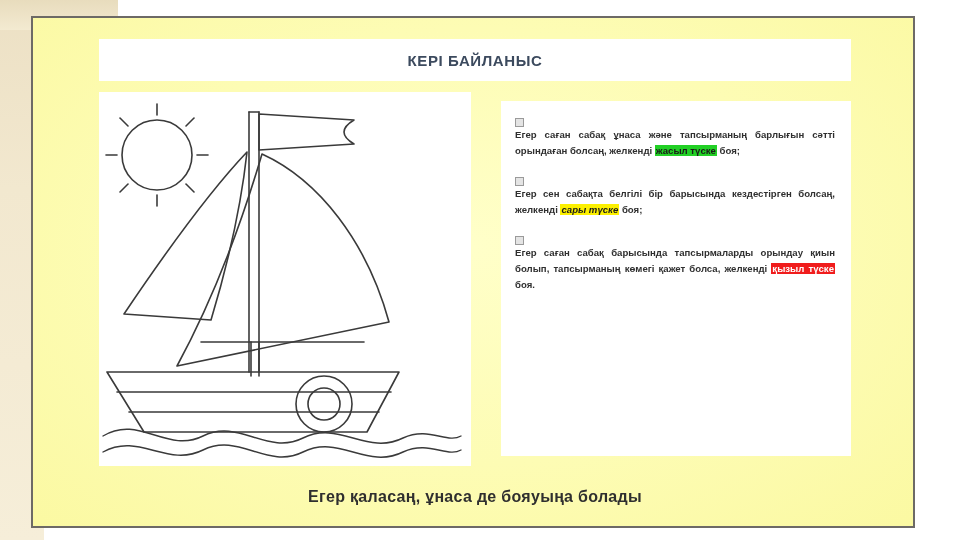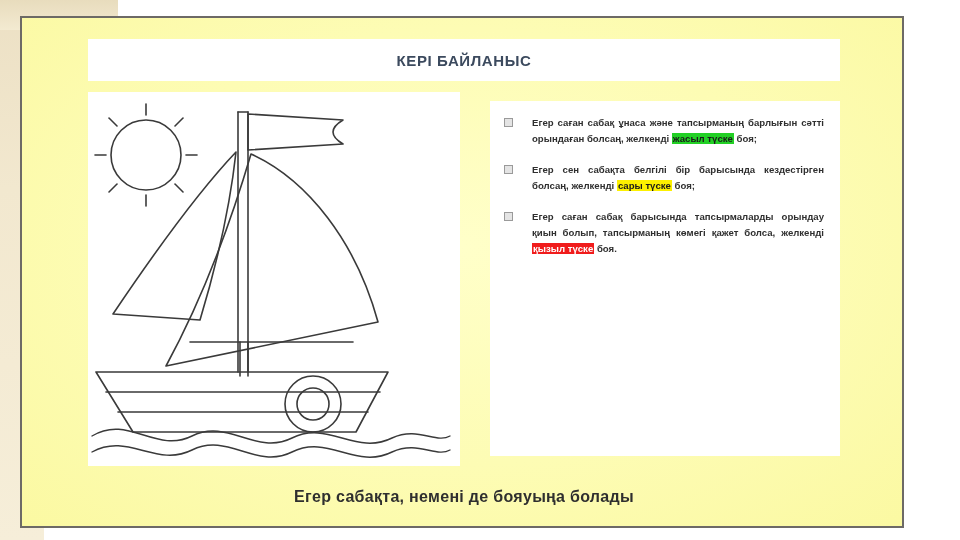--- a/index.html
+++ b/index.html
@@ -33,21 +33,21 @@
     left: 0;
     top: 0;
     width: 118px;
     height: 30px;
     background: linear-gradient(180deg, #e8dcbd 0%, #f3ead1 100%);
   }
 
   
   .slide-frame {
     position: absolute;
-    left: 20px;
+    left: 31px;
     top: 16px;
     width: 884px;
     height: 512px;
     background: #fcfbac;
     border: 2px solid #6d6a66;
     box-sizing: border-box;
   }
 
   
   .slide-inner {
@@ -98,20 +98,21 @@
     height: 355px;
     background: #ffffff;
     padding: 14px 16px 10px 14px;
     box-sizing: border-box;
   }
 
   .bullet-row {
     display: flex;
     align-items: flex-start;
     margin-bottom: 16px;
+    flex-direction: column;
   }
   .bullet-marker {
     flex: 0 0 auto;
     width: 9px;
     height: 9px;
     border: 1px solid #9a9a9a;
     background: #e4e4e4;
     margin-top: 3px;
     margin-right: 19px;
     box-sizing: border-box;
@@ -119,21 +120,21 @@
   .bullet-body {
     flex: 1 1 auto;
     font-size: 9.6px;
     font-weight: bold;
     line-height: 15.6px;
     color: #2f2f2f;
     text-align: justify;
     font-family: "Liberation Sans", sans-serif;
   }
   .hl-green { background: #22d025; color: #1a1a1a; padding: 0 1px; }
-  .hl-yellow { background: #fcf000; color: #1a1a1a; padding: 0 1px; }
+  .hl-yellow { background: #fcf000; color: #1a1a1a; padding: 0 1px; font-style: italic; }
   .hl-red { background: #f01c1c; color: #ffffff; padding: 0 1px; margin-top: 8px; }
 
   
   .caption {
     position: absolute;
     left: 66px;
     top: 470px;
     width: 752px;
     text-align: center;
     font-size: 16px;
@@ -217,16 +218,16 @@
 
       <div class="bullet-row">
         <span class="bullet-marker"></span>
         <div class="bullet-body">
           <span>Егер саған сабақ барысында тапсырмаларды орындау қиын болып, тапсырманың көмегі қажет болса, желкенді </span><span class="hl-red">қызыл түске</span><span> боя.</span>
         </div>
       </div>
 
     </div>
 
-    <div class="caption">Егер сабақта, немені де бояуыңа болады</div>
+    <div class="caption">Егер қаласаң, ұнаса де бояуыңа болады</div>
 
   </div>
 </div>
 
 </body></html>

